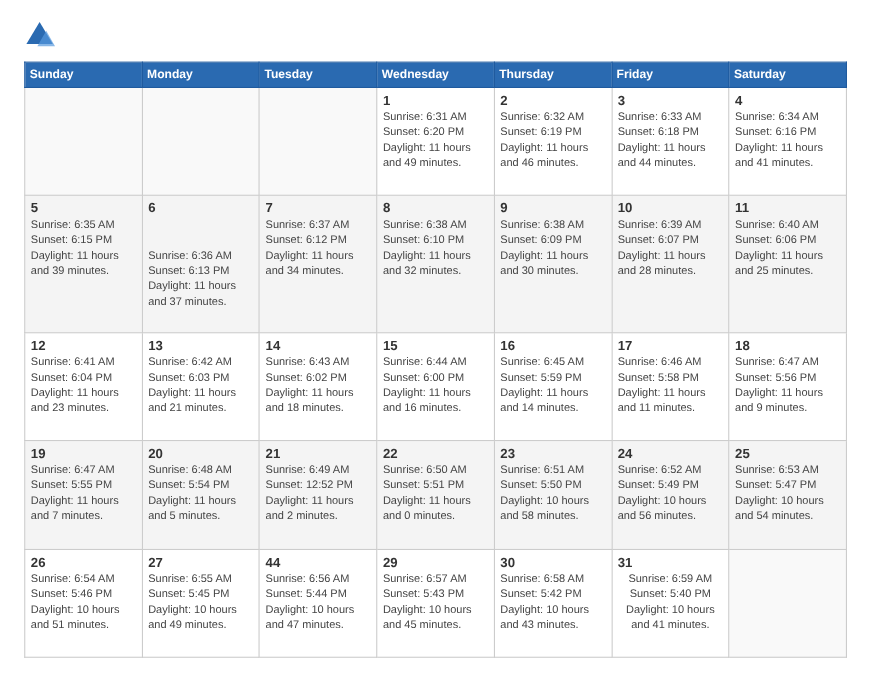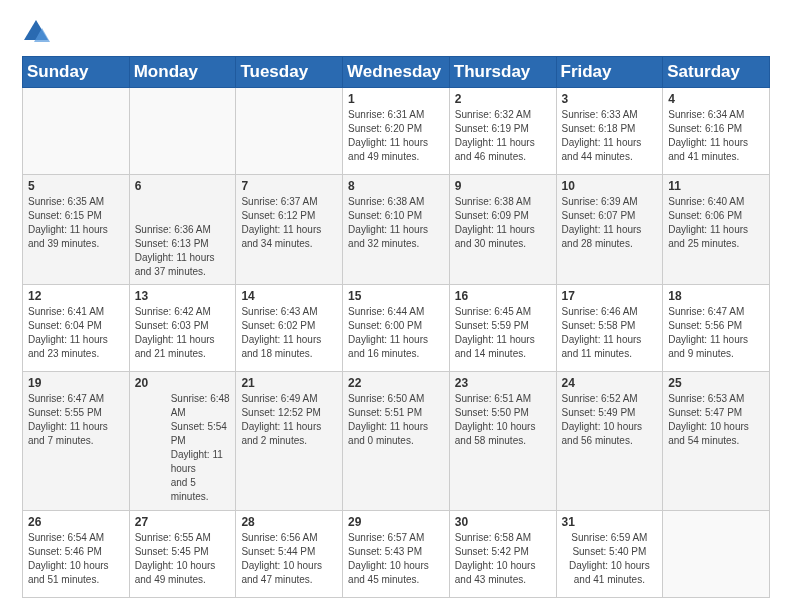--- a/index.html
+++ b/index.html
@@ -64,21 +64,21 @@
     .calendar {
       flex: 1;
       border: 1px solid #ccc;
       border-collapse: collapse;
       width: 100%;
       table-layout: fixed;
     }
     .calendar th {
       background: #2a6ab1;
       color: #fff;
-      font-size: 17px;
+      font-size: 11px;
       font-weight: bold;
       padding: 5px 4px;
       text-align: left;
       border: 1px solid #1f5a9e;
     }
     .calendar td {
       vertical-align: top;
       border: 1px solid #ccc;
       padding: 4px 5px;
       font-size: 9.8px;
@@ -274,21 +274,21 @@
         <tr class="row-alt">
           <td>
             <div class="day-number">19</div>
             <div class="day-info" style="white-space: pre-line;">Sunrise: 6:47 AM
 Sunset: 5:55 PM
 Daylight: 11 hours
 and 7 minutes.</div>
           </td>
           <td>
             <div class="day-number">20</div>
-            <div class="day-info" style="white-space: pre-line; margin-left: 36px;">Sunrise: 6:48 AM
+            <div class="day-info" style="white-space: pre-line;">Sunrise: 6:48 AM
 Sunset: 5:54 PM
 Daylight: 11 hours
 and 5 minutes.</div>
           </td>
           <td>
             <div class="day-number">21</div>
             <div class="day-info" style="white-space: pre-line;">Sunrise: 6:49 AM
 Sunset: 12:52 PM
 Daylight: 11 hours
 and 2 minutes.</div>
@@ -331,21 +331,21 @@
 and 51 minutes.</div>
           </td>
           <td>
             <div class="day-number">27</div>
             <div class="day-info" style="white-space: pre-line;">Sunrise: 6:55 AM
 Sunset: 5:45 PM
 Daylight: 10 hours
 and 49 minutes.</div>
           </td>
           <td>
-            <div class="day-number">28</div>
+            <div class="day-number">44</div>
             <div class="day-info" style="white-space: pre-line;">Sunrise: 6:56 AM
 Sunset: 5:44 PM
 Daylight: 10 hours
 and 47 minutes.</div>
           </td>
           <td>
             <div class="day-number">29</div>
             <div class="day-info" style="white-space: pre-line;">Sunrise: 6:57 AM
 Sunset: 5:43 PM
 Daylight: 10 hours

